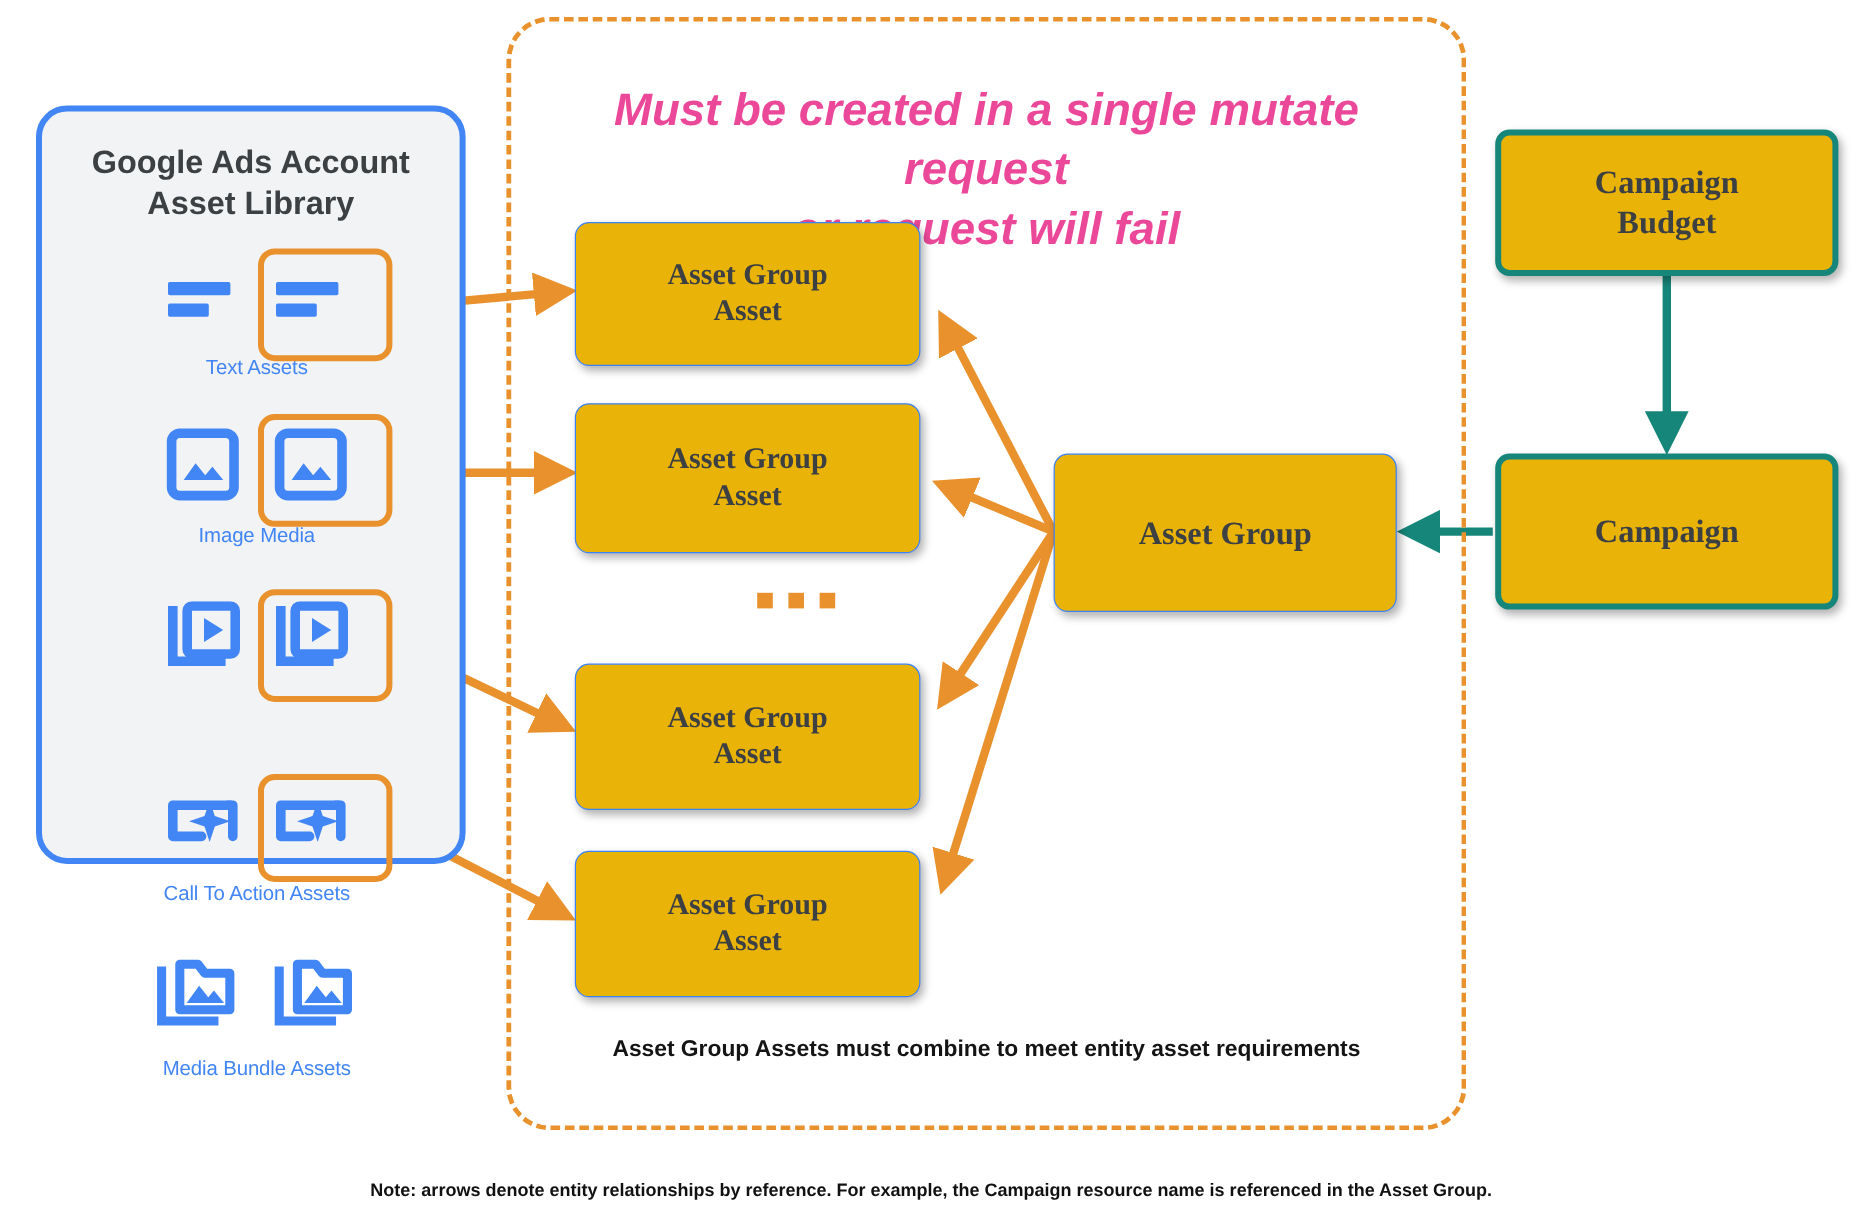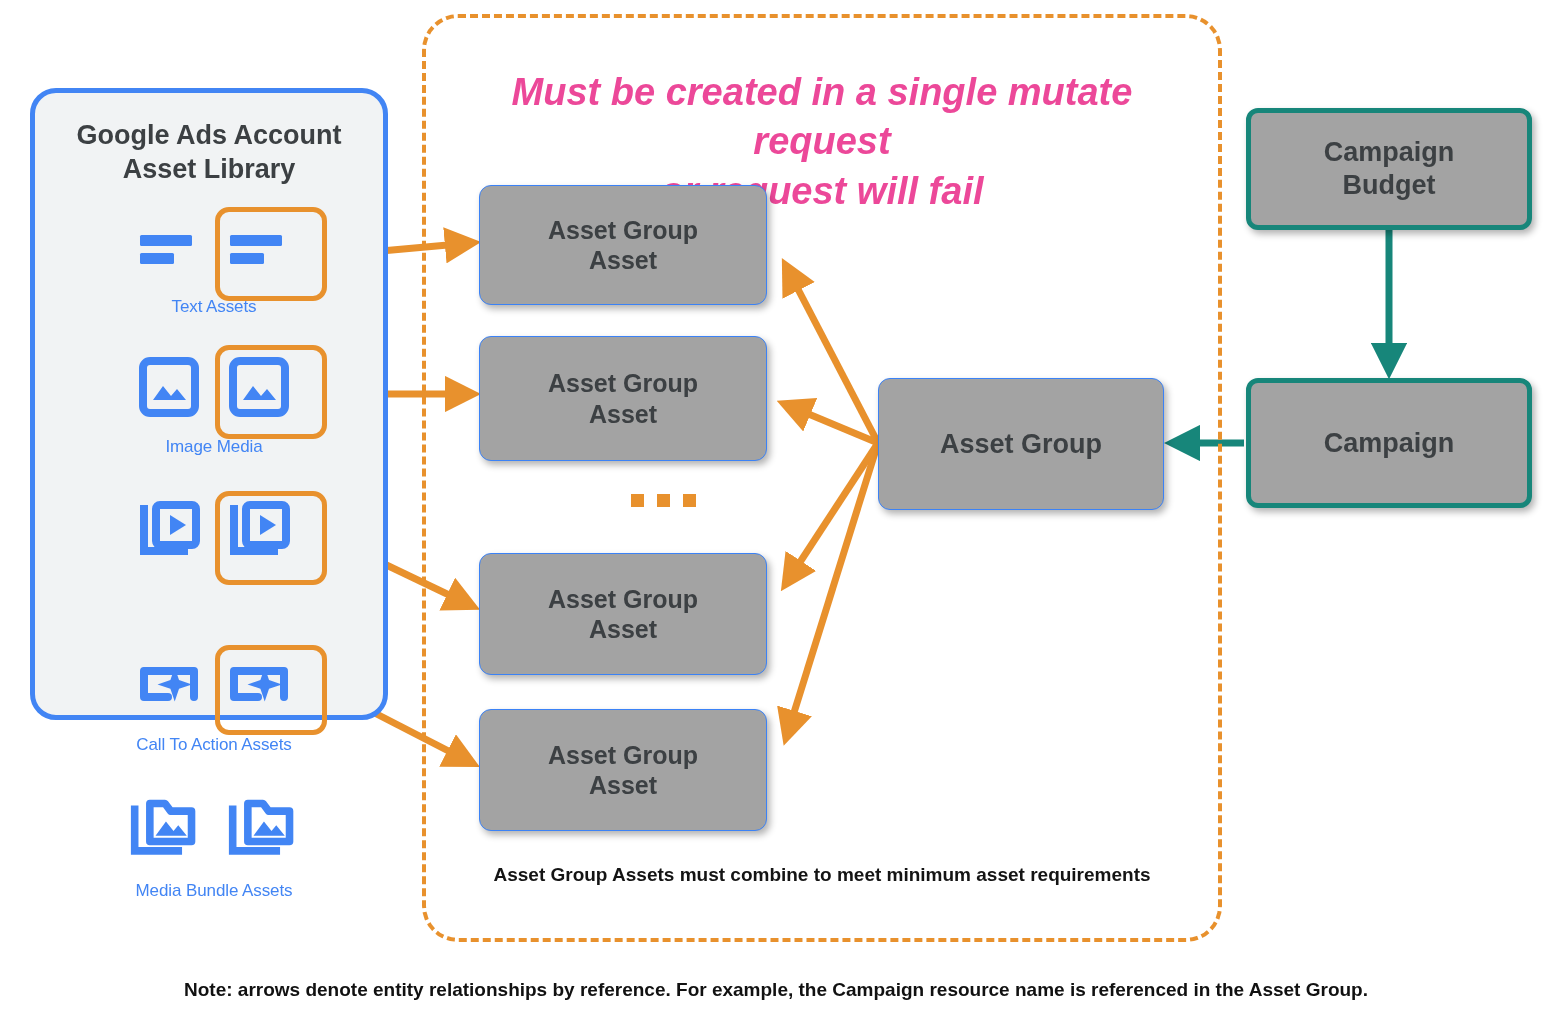--- a/index.html
+++ b/index.html
@@ -18,30 +18,31 @@
   svg.layer {
     position: absolute;
     top: 0; left: 0;
     width: 1552px;
     height: 1017px;
     pointer-events: none;
   }
   .node {
     position: absolute;
     box-sizing: border-box;
-    background: #a3a3a3;
+    background: #eab308;
     border-radius: 12px;
     display: flex;
     align-items: center;
     justify-content: center;
     text-align: center;
     color: #3c4043;
     font-weight: 700;
     line-height: 1.22;
     box-shadow: 3px 4px 7px rgba(0,0,0,0.30);
+    font-family: Liberation Serif, serif;
   }
   .node.orange { border: 1px solid #3b82f6; }
   .node.teal   { border: 5px solid #17867a; }
 
   
   #library-panel {
     position: absolute;
     left: 30px;
     top: 88px;
     width: 358px;
@@ -144,21 +145,21 @@
     width: 13px;
     height: 13px;
     background: #e8912d;
   }
   #bottom-note {
     position: absolute;
     left: 0;
     right: 0;
     bottom: 16px;
     text-align: center;
-    font-size: 19px;
+    font-size: 15px;
     font-weight: 700;
     color: #111111;
   }
 </style>
 </head>
 <body>
 
 <div id="canvas">
 
   <svg class="layer" viewBox="0 0 1552 1017">
@@ -286,21 +287,21 @@
           </svg>
         </div>
       </div>
       <div class="asset-label">Call To Action Assets</div>
     </div>
   </div>
 
   <div id="mutate-container">
     <div id="mutate-header">Must be created in a single mutate request
 or request will fail</div>
-    <div id="mutate-footer">Asset Group Assets must combine to meet minimum asset requirements</div>
+    <div id="mutate-footer">Asset Group Assets must combine to meet entity asset requirements</div>
   </div>
 
   <div class="ellipsis-dots" style="left:631px; top:494px;">
     <span></span>
     <span></span>
     <span></span>
   </div>
 
   <div class="node orange" style="left:479px; top:185px; width:288px; height:120px; font-size:25px; white-space:pre-line;">Asset Group
 Asset</div>

